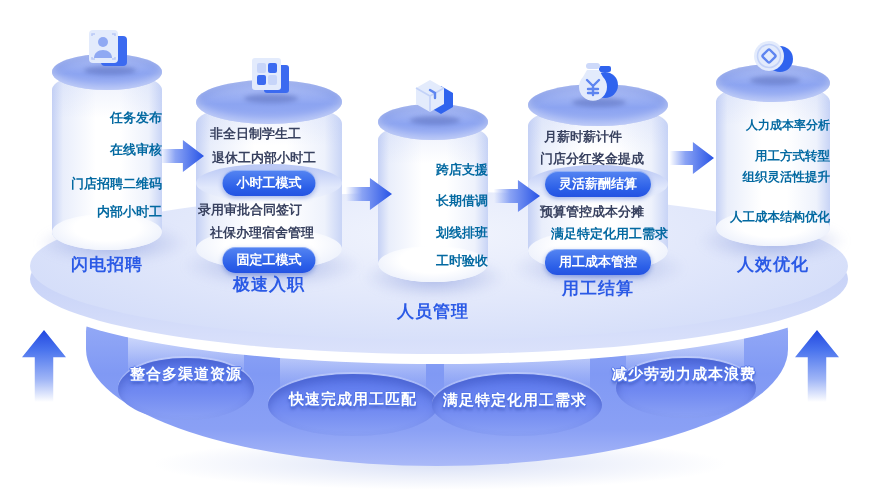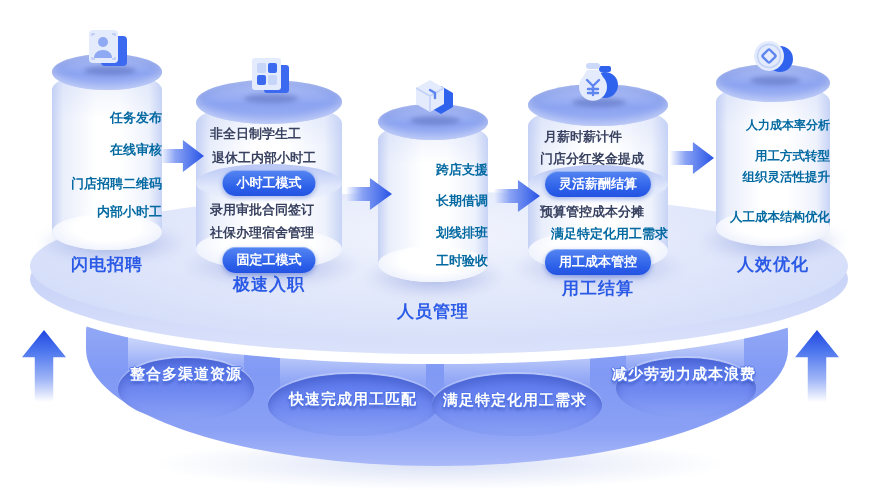--- a/index.html
+++ b/index.html
@@ -137,21 +137,21 @@
     </div>
     <div class="abs t-cols" style="top:126px;padding:0 14px;">
       <span>非全日制</span>
       <span>学生工</span>
     </div>
     <div class="abs t-cols" style="top:150px;padding:0 16px;">
       <span>退休工</span>
       <span>内部小时工</span>
     </div>
     <div class="abs badge" style="top:170px;">小时工模式</div>
-    <div class="abs t-cols" style="top:202px;padding:0 14px;">
+    <div class="abs t-cols" style="top:202px;padding:0 2px;">
       <span>录用审批</span>
       <span>合同签订</span>
     </div>
     <div class="abs t-cols" style="top:225px;padding:0 14px;">
       <span>社保办理</span>
       <span>宿舍管理</span>
     </div>
     <div class="abs badge" style="top:247px;">固定工模式</div>
     <div class="abs cyl-title" style="top:273px;">极速入职</div>
   </div>

